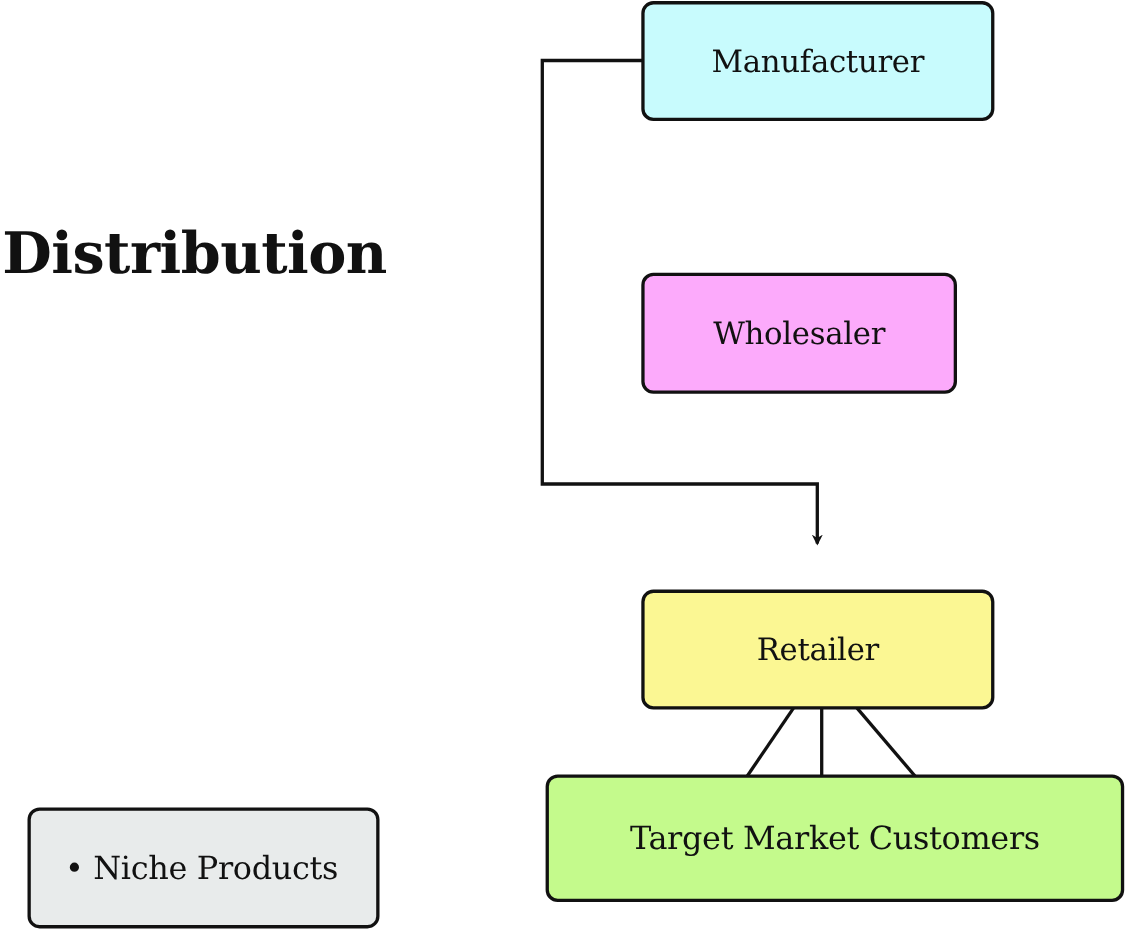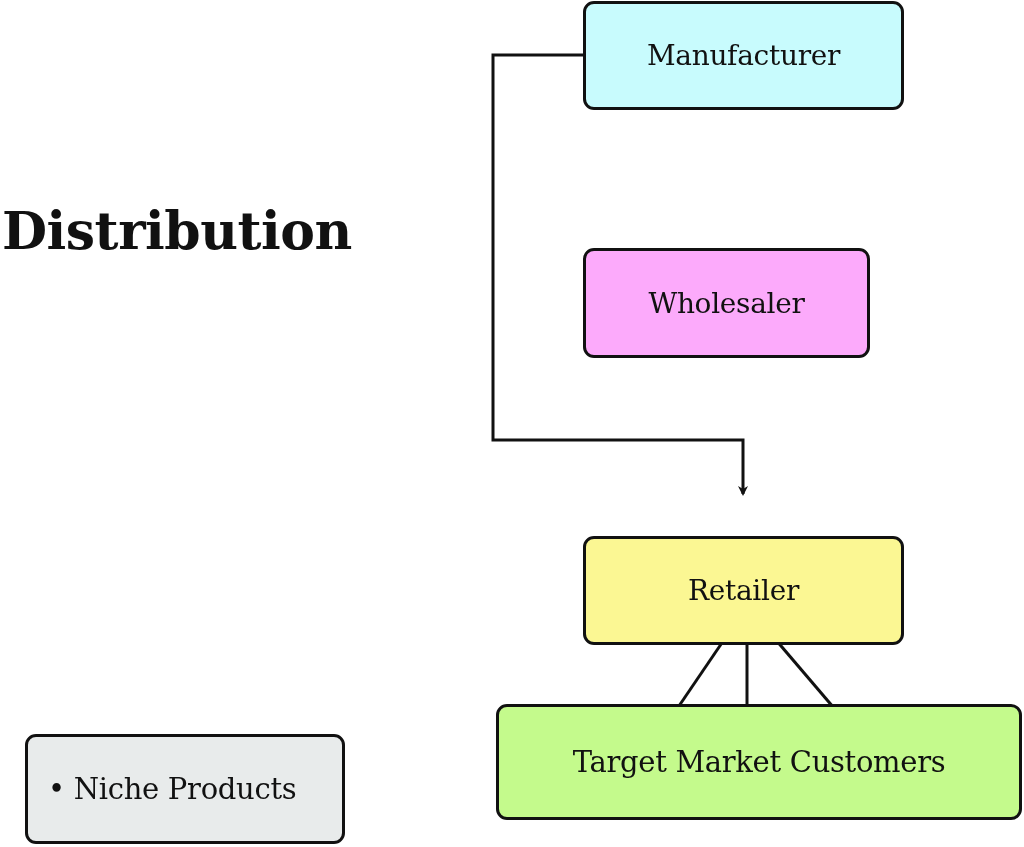--- a/index.html
+++ b/index.html
@@ -3,21 +3,21 @@
 <meta charset="utf-8">
 <style>
   html,body{margin:0;padding:0;background:#ffffff;}
   body{width:1024px;height:847px;position:relative;overflow:hidden;font-family:"DejaVu Serif","Liberation Serif",serif;color:#111;}
   .title{position:absolute;left:2px;top:196px;font-weight:bold;font-size:52px;line-height:70px;letter-spacing:-0.5px;}
   .box{position:absolute;box-sizing:border-box;border:3px solid #111;border-radius:11px;display:flex;align-items:center;justify-content:center;font-size:28px;letter-spacing:-0.3px;}
   #b-man{left:583px;top:1px;width:321px;height:109px;background:#c8fbfd;}
   #b-who{left:583px;top:248px;width:287px;height:110px;background:#fcaafb;}
   #b-ret{left:583px;top:496px;width:321px;height:109px;background:#fbf793;margin-top:40px;}
   #b-tgt{left:496px;top:704px;width:526px;height:116px;background:#c4fa8c;font-size:29px;}
-  #b-leg{left:25px;top:734px;width:320px;height:110px;background:#e8ebeb;flex-direction:column;align-items:flex-start;padding-left:20px;font-size:29px;line-height:44px;}
+  #b-leg{left:25px;top:734px;width:320px;height:110px;background:#e8ebeb;flex-direction:column;align-items:flex-start;padding-left:31px;font-size:29px;line-height:44px;}
   svg.conn{position:absolute;left:0;top:0;width:1024px;height:847px;pointer-events:none;}
 </style>
 </head>
 <body>
 
 <div class="title">
   <div>Distribution</div>
 </div>
 
 <svg class="conn" viewBox="0 0 1024 847">

